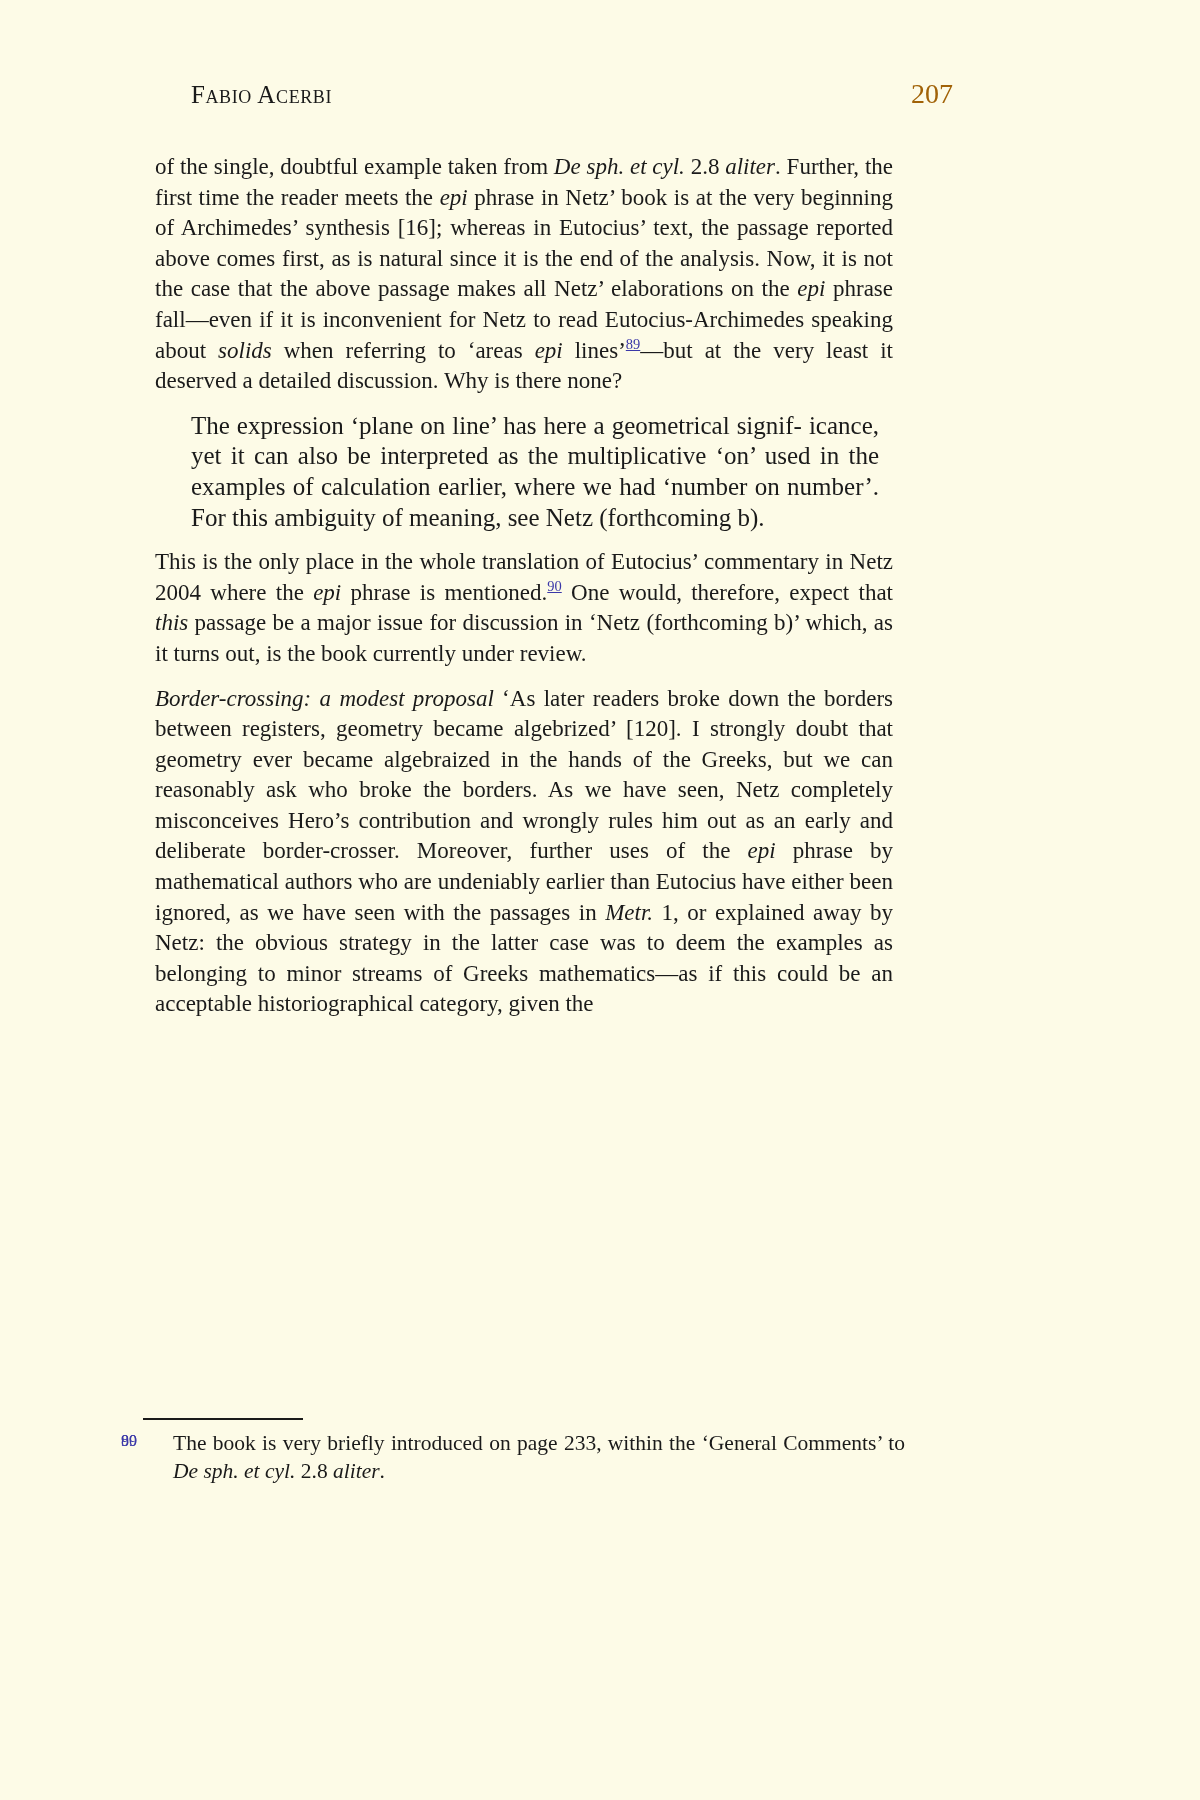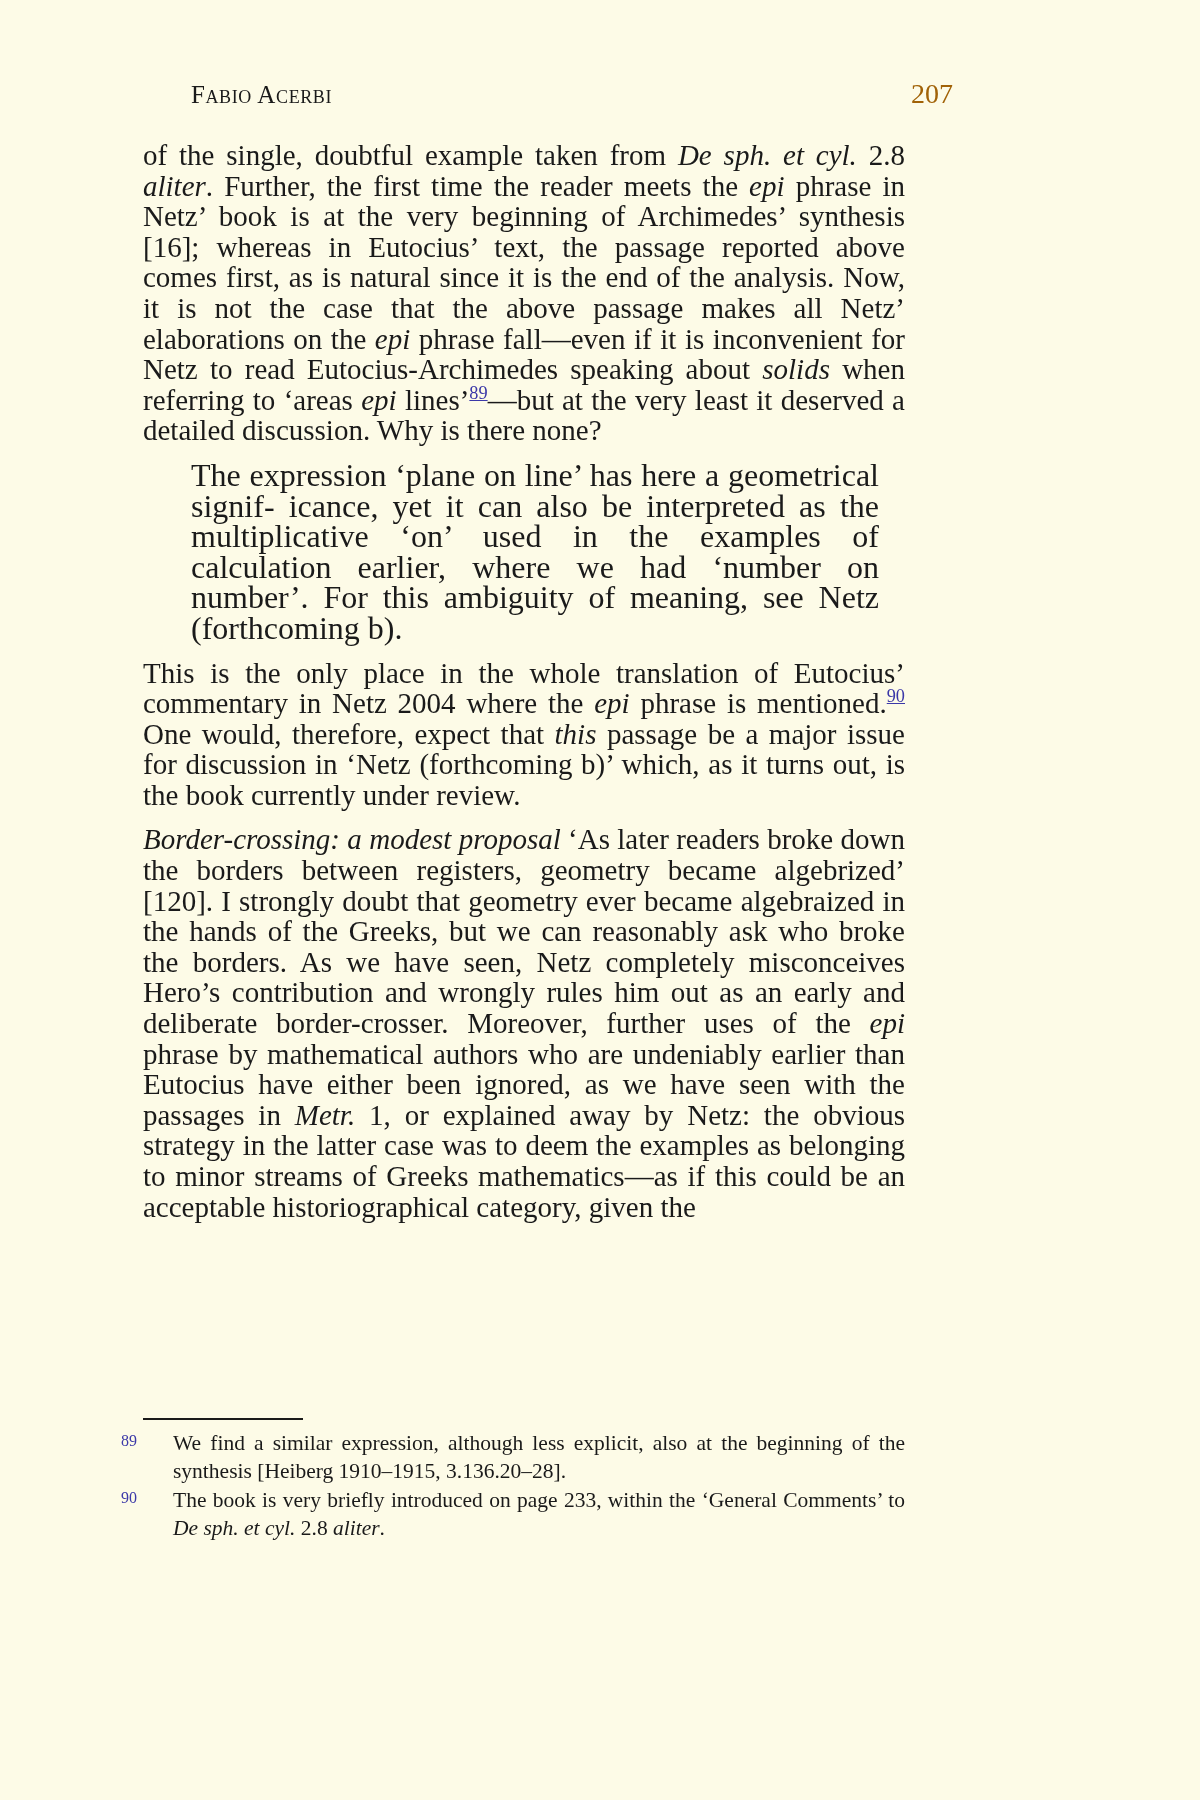--- a/index.html
+++ b/index.html
@@ -47,22 +47,22 @@
 
   
   .column {
     position: absolute;
     top: 140px;
     left: 143px;
     width: 762px;
   }
 
   p.body {
-    margin: 0;
-    font-size: 29px;
+    margin: 12px;
+    font-size: 23px;
     line-height: 30.6px;
     text-align: justify;
     text-justify: inter-word;
     -webkit-hyphens: none;
     hyphens: none;
   }
   p.body.indent {
     text-indent: 34px;
   }
   p.gap {
@@ -70,21 +70,21 @@
   }
 
   blockquote.quote {
     margin: 14px 0 14px 0;
     padding: 0;
     width: 688px;
     margin-left: 48px;
   }
   blockquote.quote p {
     margin: 0;
-    font-size: 32px;
+    font-size: 25px;
     line-height: 30.6px;
     text-align: justify;
   }
 
   em, i {
     font-style: italic;
   }
 
   .fnref {
     color: #3b38a8;
@@ -144,21 +144,21 @@
     <p class="body"><span>This is the only place in the whole translation of Eutocius’ commentary in Netz 2004 where the </span><em>epi</em><span> phrase is mentioned.</span><a class="fnref" href="#fn90">90</a><span> One would, therefore, expect that </span><em>this</em><span> passage be a major issue for discussion in ‘Netz (forthcoming b)’ which, as it turns out, is the book currently under review.</span></p>
 
     <p class="body gap"><em>Border-crossing: a modest proposal</em><span>  ‘As later readers broke down the borders between registers, geometry became algebrized’ [120]. I strongly doubt that geometry ever became algebraized in the hands of the Greeks, but we can reasonably ask who broke the borders. As we have seen, Netz completely misconceives Hero’s contribution and wrongly rules him out as an early and deliberate border-crosser. Moreover, further uses of the </span><em>epi</em><span> phrase by mathematical authors who are undeniably earlier than Eutocius have either been ignored, as we have seen with the passages in </span><em>Metr.</em><span> 1, or explained away by Netz:  the obvious strategy in the latter case was to deem the examples as belonging to minor streams of Greeks mathematics—as if this could be an acceptable historiographical category, given the</span></p>
 
   </div>
 
   <div class="footnotes">
     <div class="fnrule"></div>
 
     <div class="fnitem" id="fn89">
-      <span class="fnnum">89</span><span>We find a similar expression, although less explicit, also at the beginning of the synthesis [Heiberg 1910–1915, 3.136.20–28].</span>
+      <span class="fnnum">89</span>
     </div>
 
     <div class="fnitem" id="fn90">
       <span class="fnnum">90</span><span>The book is very briefly introduced on page 233, within the ‘General Comments’ to </span><em>De sph. et cyl.</em><span> 2.8 </span><em>aliter</em><span>.</span>
     </div>
   </div>
 
 </div>
 
 </body></html>

